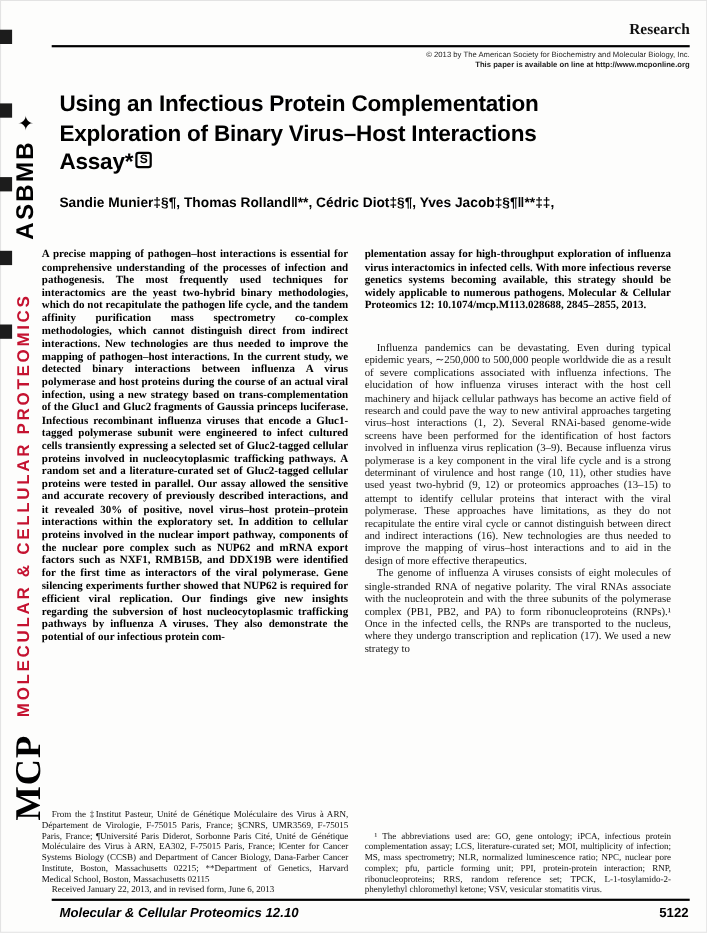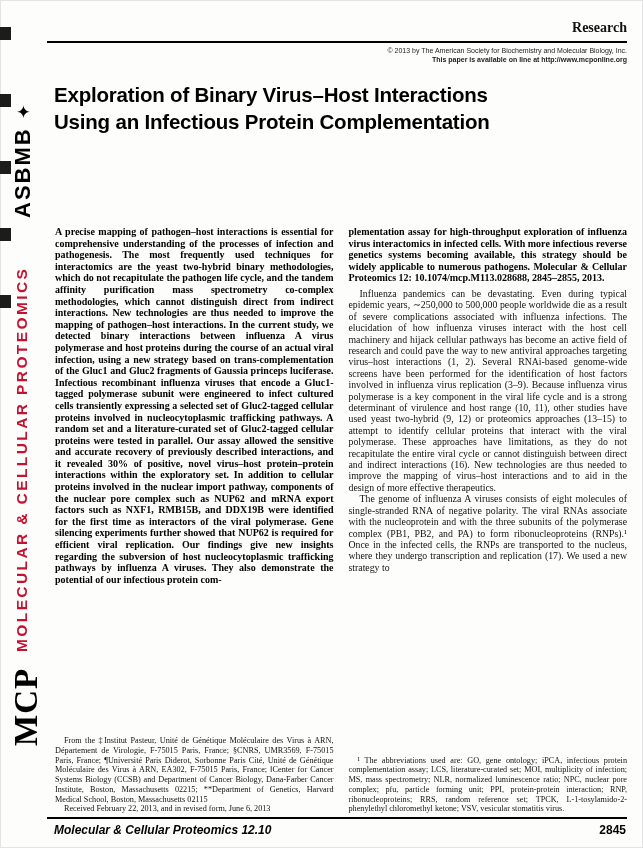--- a/index.html
+++ b/index.html
@@ -56,32 +56,32 @@
   }
   .authors {
     position:absolute; left:54px; top:176px; width:572px;
     font-family:"Liberation Sans", sans-serif; font-weight:700;
     font-size:12.5px; line-height:17px; color:#000;
   }
   .author-line { display:block; }
 
   
   .columns {
-    position:absolute; left:55px; top:226px; width:572px; height:588px;
+    position:absolute; left:38px; top:226px; width:572px; height:588px;
     display:flex; gap:15px;
   }
   .col { width:278.5px; display:flex; flex-direction:column; }
   .abstract {
     font-weight:700; font-size:10px; line-height:11.6px; text-align:justify; color:#000;
   }
   .ital { }
   .body-para {
     font-size:9.8px; line-height:11.4px; text-align:justify; text-indent:11px; color:#111;
   }
-  .body-para.first { margin-top:4px; }
+  .body-para.first { margin-top:27px; }
   .footnote-block { margin-top:auto; padding-top:8px; }
   .footnote-block p, .footnote {
     font-size:8.2px; line-height:9.7px; text-align:justify; text-indent:9px; color:#111;
   }
   .footnote { margin-top:auto; }
 
   
   .footer-rule { position:absolute; left:47px; top:817px; width:580px; height:1.5px; background:#000; }
   .footer {
     position:absolute; left:54px; top:823px; width:572px;
@@ -110,48 +110,50 @@
   <div class="vtext mcp">MCP</div>
 
   <div class="research">Research</div>
   <div class="header-rule"></div>
   <div class="copyright">
     <div>© 2013 by The American Society for Biochemistry and Molecular Biology, Inc.</div>
     <div class="strong">This paper is available on line at http://www.mcponline.org</div>
   </div>
 
   <h1 class="title">
+    <span class="title-line">Using an Infectious Protein Complementation</span>
     <span class="title-line">Exploration of Binary Virus–Host Interactions</span>
-    <span class="title-line">Using an Infectious Protein Complementation</span>
+    <span class="title-line3"><span>Assay*</span><span class="supp-box">S</span></span>
   </h1>
 
   <div class="authors">
+    <span class="author-line">Sandie Munier‡§¶, Thomas Rolland‖**, Cédric Diot‡§¶, Yves Jacob‡§¶‖**‡‡,</span>
   </div>
 
   <div class="columns">
 
     <div class="col">
       <p class="abstract"><span>A precise mapping of pathogen–host interactions is essential for comprehensive understanding of the processes of infection and pathogenesis. The most frequently used techniques for interactomics are the yeast two-hybrid binary methodologies, which do not recapitulate the pathogen life cycle, and the tandem affinity purification mass spectrometry co-complex methodologies, which cannot distinguish direct from indirect interactions. New technologies are thus needed to improve the mapping of pathogen–host interactions. In the current study, we detected binary interactions between influenza A virus polymerase and host proteins during the course of an actual viral infection, using a new strategy based on trans-complementation of the Gluc1 and Gluc2 fragments of </span><span class="ital">Gaussia princeps</span><span> luciferase. Infectious recombinant influenza viruses that encode a Gluc1-tagged polymerase subunit were engineered to infect cultured cells transiently expressing a selected set of Gluc2-tagged cellular proteins involved in nucleocytoplasmic trafficking pathways. A random set and a literature-curated set of Gluc2-tagged cellular proteins were tested in parallel. Our assay allowed the sensitive and accurate recovery of previously described interactions, and it revealed 30% of positive, novel virus–host protein–protein interactions within the exploratory set. In addition to cellular proteins involved in the nuclear import pathway, components of the nuclear pore complex such as NUP62 and mRNA export factors such as NXF1, RMB15B, and DDX19B were identified for the first time as interactors of the viral polymerase. Gene silencing experiments further showed that NUP62 is required for efficient viral replication. Our findings give new insights regarding the subversion of host nucleocytoplasmic trafficking pathways by influenza A viruses. They also demonstrate the potential of our infectious protein com-</span></p>
 
       <div class="footnote-block">
         <p>From the ‡Institut Pasteur, Unité de Génétique Moléculaire des Virus à ARN, Département de Virologie, F-75015 Paris, France; §CNRS, UMR3569, F-75015 Paris, France; ¶Université Paris Diderot, Sorbonne Paris Cité, Unité de Génétique Moléculaire des Virus à ARN, EA302, F-75015 Paris, France; ‖Center for Cancer Systems Biology (CCSB) and Department of Cancer Biology, Dana-Farber Cancer Institute, Boston, Massachusetts 02215; **Department of Genetics, Harvard Medical School, Boston, Massachusetts 02115</p>
-        <p>Received February 22, 2013, and in revised form, June 6, 2013</p>
+        <p>Received January 22, 2013, and in revised form, June 6, 2013</p>
       </div>
     </div>
 
     <div class="col">
       <p class="abstract"><span>plementation assay for high-throughput exploration of influenza virus interactomics in infected cells. With more infectious reverse genetics systems becoming available, this strategy should be widely applicable to numerous pathogens. </span><span class="ital">Molecular &amp; Cellular Proteomics 12: 10.1074/mcp.M113.028688, 2845–2855, 2013.</span></p>
 
       <p class="body-para first">Influenza pandemics can be devastating. Even during typical epidemic years, ∼250,000 to 500,000 people worldwide die as a result of severe complications associated with influenza infections. The elucidation of how influenza viruses interact with the host cell machinery and hijack cellular pathways has become an active field of research and could pave the way to new antiviral approaches targeting virus–host interactions (1, 2). Several RNAi-based genome-wide screens have been performed for the identification of host factors involved in influenza virus replication (3–9). Because influenza virus polymerase is a key component in the viral life cycle and is a strong determinant of virulence and host range (10, 11), other studies have used yeast two-hybrid (9, 12) or proteomics approaches (13–15) to attempt to identify cellular proteins that interact with the viral polymerase. These approaches have limitations, as they do not recapitulate the entire viral cycle or cannot distinguish between direct and indirect interactions (16). New technologies are thus needed to improve the mapping of virus–host interactions and to aid in the design of more effective therapeutics.</p>
       <p class="body-para">The genome of influenza A viruses consists of eight molecules of single-stranded RNA of negative polarity. The viral RNAs associate with the nucleoprotein and with the three subunits of the polymerase complex (PB1, PB2, and PA) to form ribonucleoproteins (RNPs).¹ Once in the infected cells, the RNPs are transported to the nucleus, where they undergo transcription and replication (17). We used a new strategy to</p>
 
       <p class="footnote">¹ The abbreviations used are: GO, gene ontology; iPCA, infectious protein complementation assay; LCS, literature-curated set; MOI, multiplicity of infection; MS, mass spectrometry; NLR, normalized luminescence ratio; NPC, nuclear pore complex; pfu, particle forming unit; PPI, protein-protein interaction; RNP, ribonucleoproteins; RRS, random reference set; TPCK, L-1-tosylamido-2-phenylethyl chloromethyl ketone; VSV, vesicular stomatitis virus.</p>
     </div>
 
   </div>
 
   <div class="footer-rule"></div>
   <div class="footer">
     <span class="footer-journal">Molecular &amp; Cellular Proteomics 12.10</span>
-    <span class="footer-page">2845</span>
+    <span class="footer-page">5122</span>
   </div>
 
 </div>
 
 </body></html>

